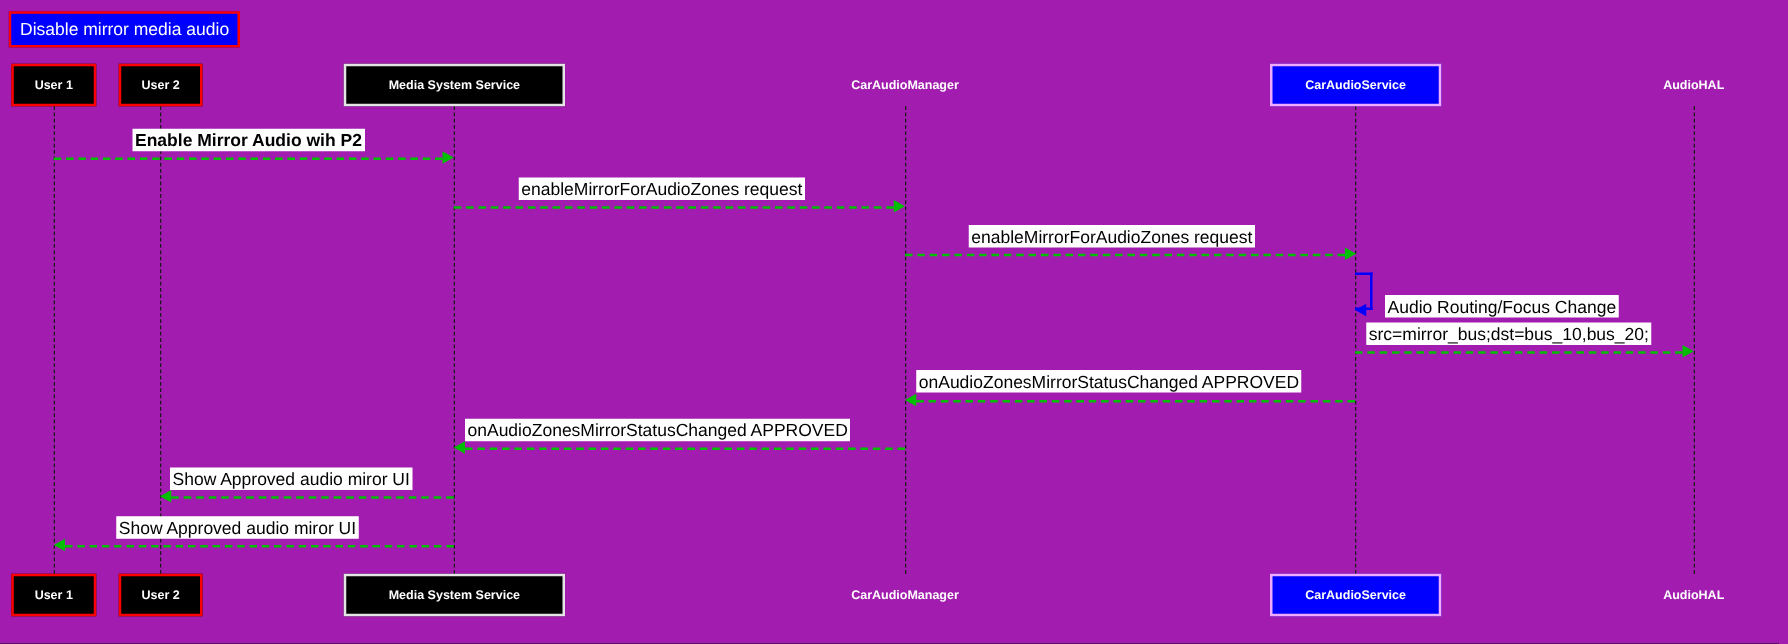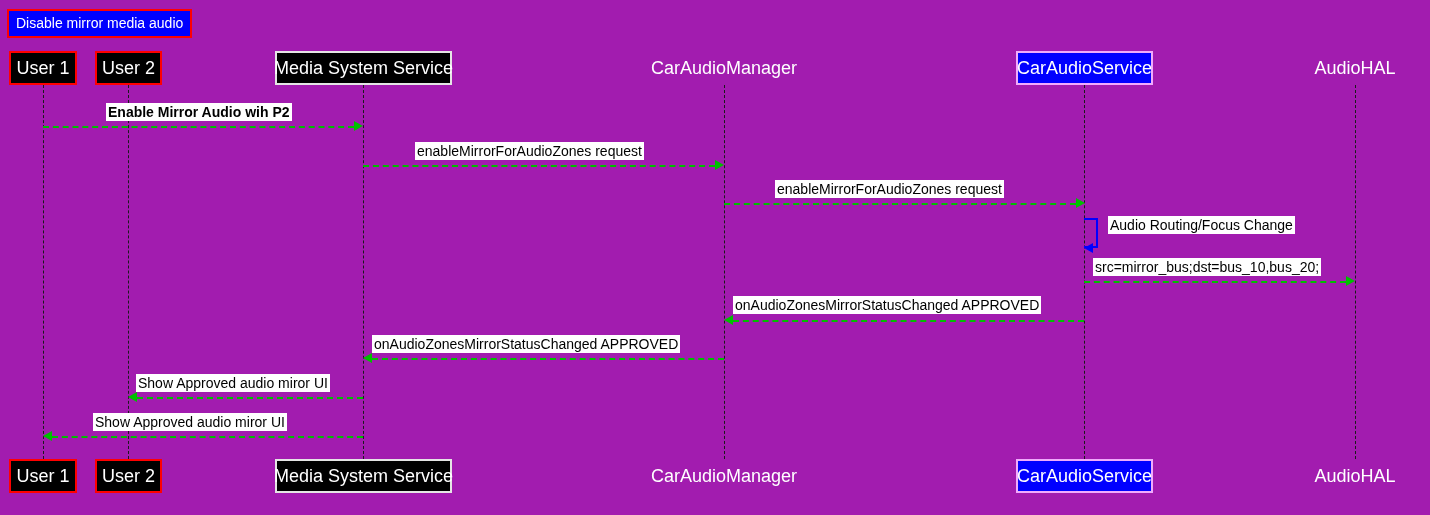--- a/index.html
+++ b/index.html
@@ -26,23 +26,24 @@
     line-height: 14px;
     padding: 5px 7px 6px 7px;
     white-space: nowrap;
   }
   .lifeline-head {
     position: absolute;
     box-sizing: border-box;
     display: flex;
     align-items: center;
     justify-content: center;
-    font-size: 18px;
+    font-size: 10px;
     white-space: nowrap;
     height: 34px;
+    font-weight: bold;
   }
   .lh-redbox {
     border: 2px solid #ff0000;
     background: #000000;
     color: #ffffff;
   }
   .lh-greenbox {
     border: 2px solid #e5e5e5;
     background: #000000;
     color: #ffffff;
@@ -144,21 +145,21 @@
   <div class="arrow-head right" style="left:354px; top:121px;"></div>
 
   <div class="msg-label" style="left:415px; top:142px;">enableMirrorForAudioZones request</div>
   <div class="arrow-line" style="left:363px; top:165px; width:352px;"></div>
   <div class="arrow-head right" style="left:715px; top:160px;"></div>
 
   <div class="msg-label" style="left:775px; top:180px;">enableMirrorForAudioZones request</div>
   <div class="arrow-line" style="left:724px; top:203px; width:352px;"></div>
   <div class="arrow-head right" style="left:1076px; top:198px;"></div>
 
-  <div class="msg-label" style="left:1108px; top:216px;">Audio Routing/Focus Change</div>
+  <div class="msg-label" style="left:1108px; top:236px;">Audio Routing/Focus Change</div>
   <div class="self-loop" style="left:1084px; top:218px;"></div>
   <div class="self-arrow" style="left:1084px; top:243px;"></div>
 
   <div class="msg-label" style="left:1093px; top:258px;">src=mirror_bus;dst=bus_10,bus_20;</div>
   <div class="arrow-line" style="left:1084px; top:281px; width:262px;"></div>
   <div class="arrow-head right" style="left:1346px; top:276px;"></div>
 
   <div class="msg-label" style="left:733px; top:296px;">onAudioZonesMirrorStatusChanged APPROVED</div>
   <div class="arrow-line" style="left:733px; top:320px; width:351px;"></div>
   <div class="arrow-head left" style="left:724px; top:315px;"></div>

